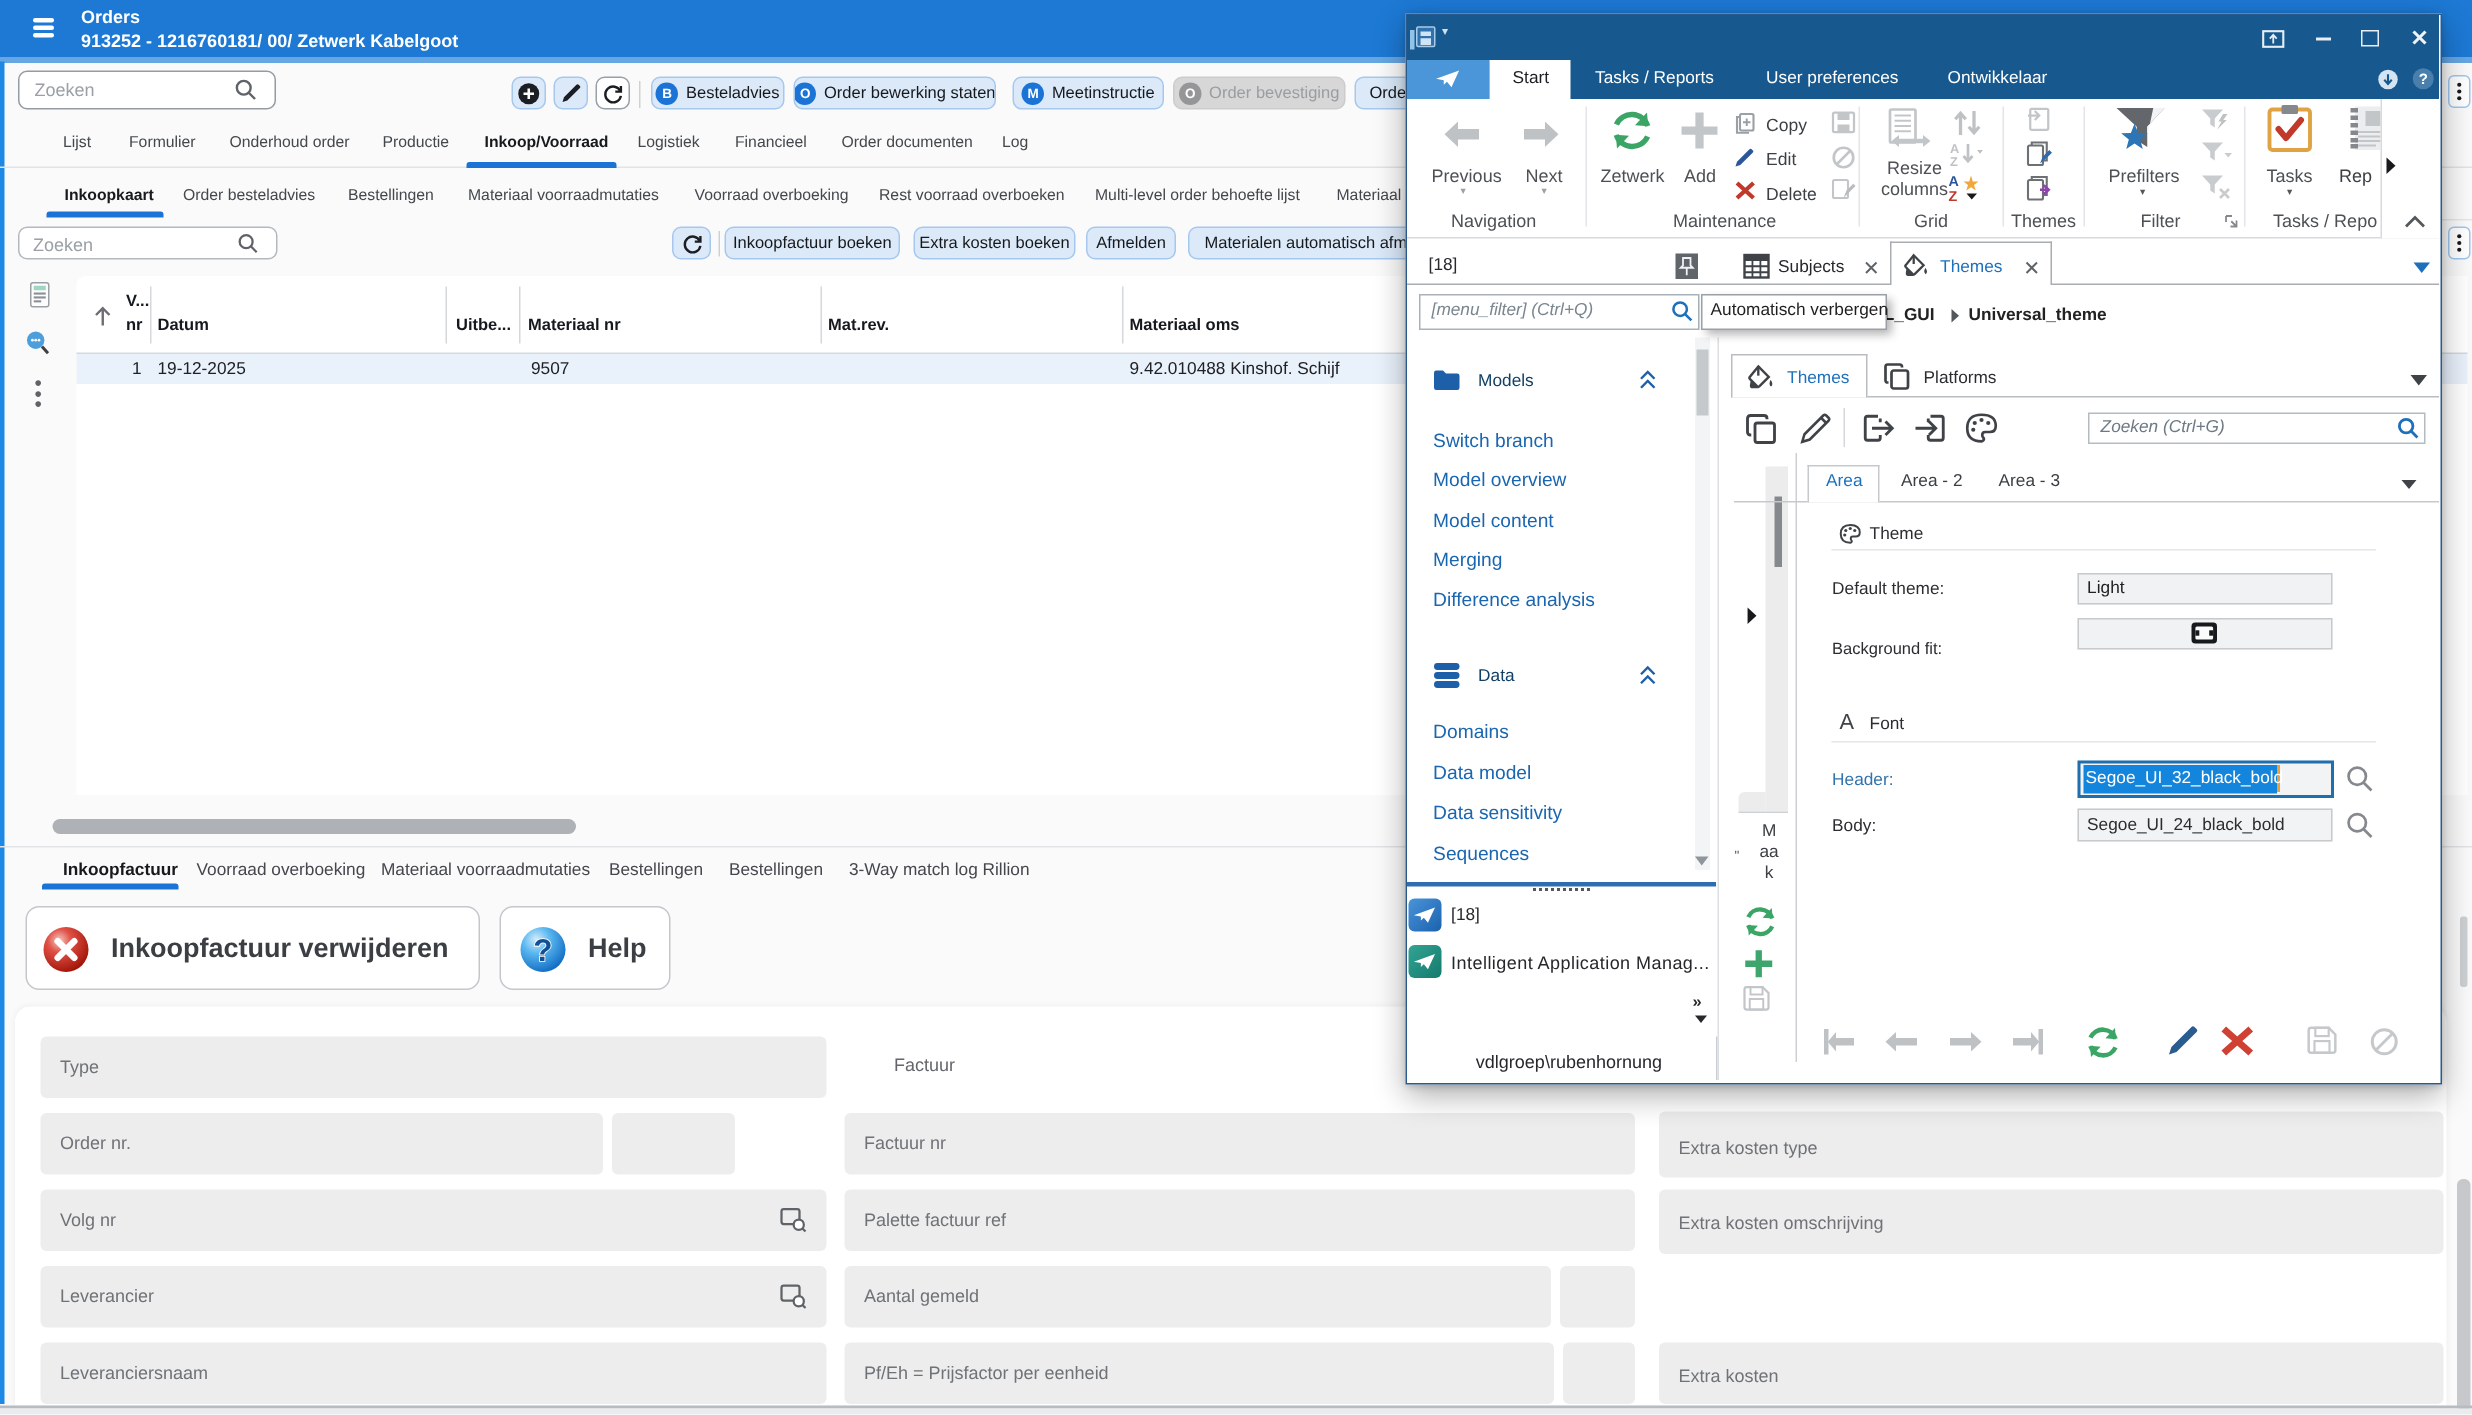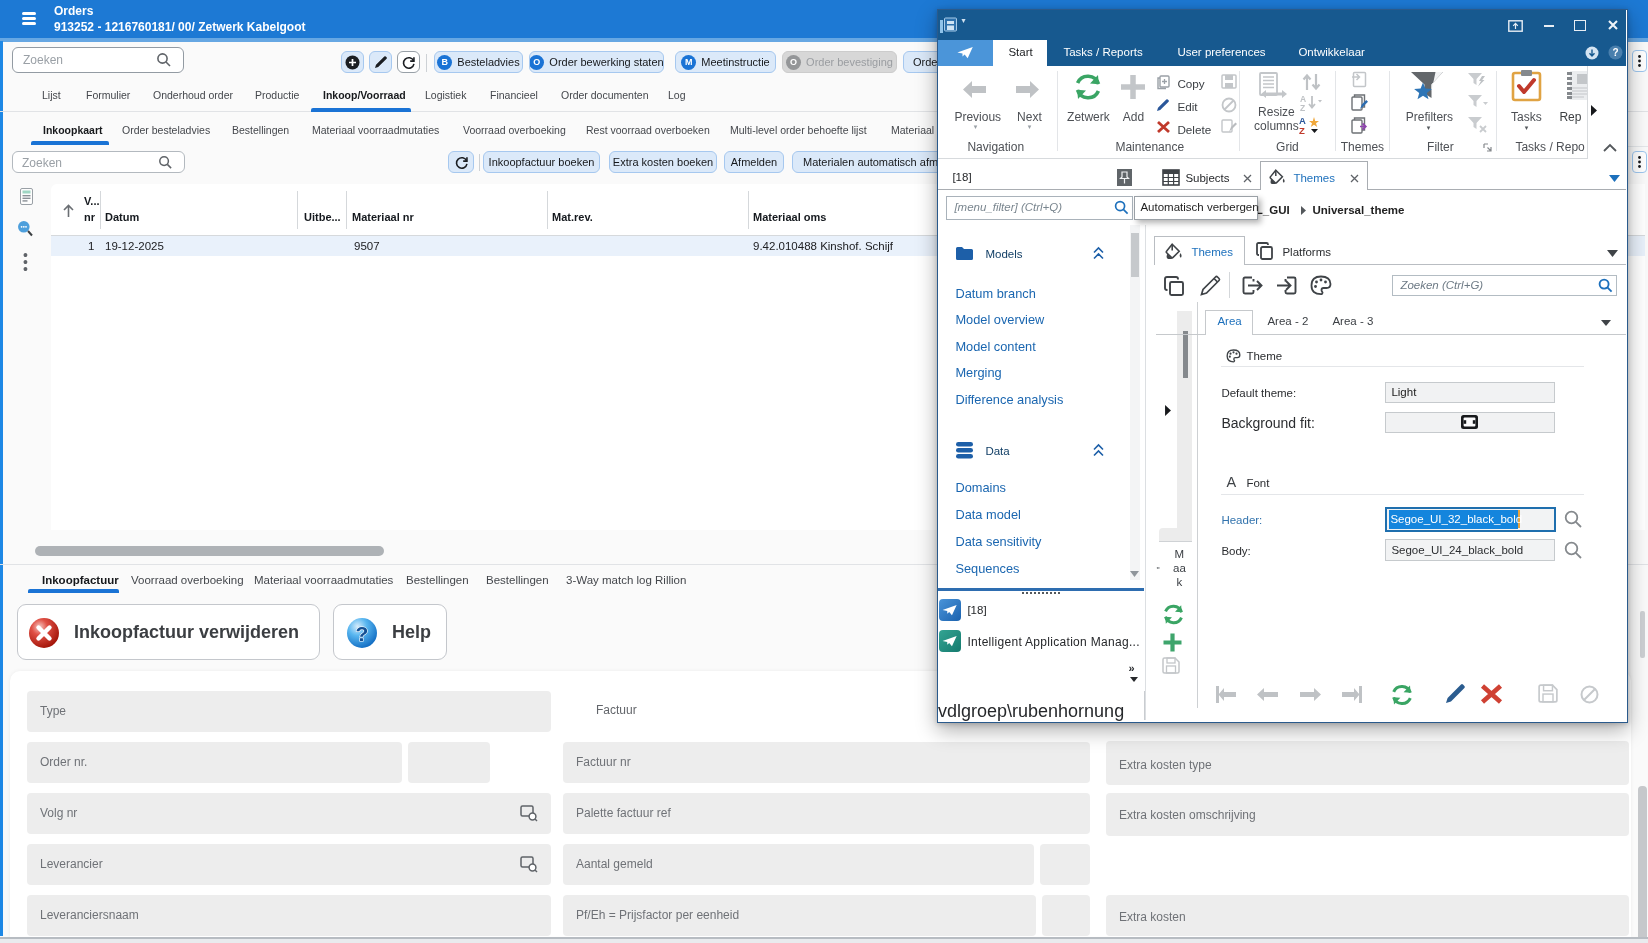--- a/index.html
+++ b/index.html
@@ -472,21 +472,21 @@
 <div class="ab" style="left:1135px;top:197px;width:124px;height:24px;background:#fff;border:1px solid #9aa0a6;box-shadow:3px 3px 6px rgba(0,0,0,.3);z-index:3"></div>
 <div class="ab" style="left:1141px;top:202px;font-size:11.5px;color:#1f1f1f;z-index:4">Automatisch verbergen</div>
 
 <svg style="left:956px;top:247px" width="19" height="15" viewBox="0 0 19 15">
         <path d="M1 2.5 Q1 1 2.5 1 L7 1 L9 3 L16.5 3 Q18 3 18 4.5 L18 12.5 Q18 14 16.5 14 L2.5 14 Q1 14 1 12.5 Z" fill="#1d5fa8"></path>
       </svg>
 <div class="ab" style="left:986px;top:249px;font-size:11.5px;font-weight:normal;color:#123f66">Models</div>
 <svg style="left:1094px;top:248px" width="11" height="13" viewBox="0 0 11 13">
         <path d="M1 5.5 L5.5 1 L10 5.5 M1 11.5 L5.5 7 L10 11.5" fill="none" stroke="#1d5fa8" stroke-width="1.6"></path>
       </svg>
-<div class="mlink" style="left:956px;top:287px">Datum branch</div>
+<div class="mlink" style="left:956px;top:287px">Switch branch</div>
 <div class="mlink" style="left:956px;top:313px">Model overview</div>
 <div class="mlink" style="left:956px;top:340px">Model content</div>
 <div class="mlink" style="left:956px;top:366px">Merging</div>
 <div class="mlink" style="left:956px;top:393px">Difference analysis</div>
 <svg style="left:956px;top:443px" width="19" height="17" viewBox="0 0 19 17">
         <rect x="1" y="0" width="17" height="4.6" rx="2.3" fill="#1d5fa8"></rect>
         <rect x="1" y="6" width="17" height="4.6" rx="2.3" fill="#1d5fa8"></rect>
         <rect x="1" y="12" width="17" height="4.6" rx="2.3" fill="#1d5fa8"></rect>
       </svg>
 <div class="ab" style="left:986px;top:446px;font-size:11.5px;font-weight:normal;color:#123f66">Data</div>
@@ -513,21 +513,21 @@
 <div class="ab" style="left:968px;top:605px;font-size:11.5px;color:#26282b">[18]</div>
 <div class="ab" style="left:940px;top:631px;width:22px;height:22px;border-radius:4px;background:linear-gradient(135deg,#33a493,#157a6e)"></div>
 <svg style="left:943px;top:637px" width="16" height="11" viewBox="0 0 19 14">
         <path d="M0 6.5 L18 0 L12 13 L8.5 8.8 L6 11 L6 7.6 Z" fill="#fff"></path>
       </svg>
 <div class="ab" style="left:968px;top:636px;font-size:12px;color:#26282b;letter-spacing:.3px">Intelligent Application Manag...</div>
 <div class="ab" style="left:1129px;top:663px;font-size:11px;font-weight:bold;color:#26282b">»</div>
 <svg style="left:1131px;top:678px" width="8" height="5" viewBox="0 0 8 5">
         <path d="M0 0 L8 0 L4 5 Z" fill="#26282b"></path>
       </svg>
-<div class="ab" style="left:938.6px;top:702px;width:170px;text-align:left;font-size:18px;color:#26282b">vdlgroep\rubenhornung</div>
+<div class="ab" style="left:938.6px;top:702px;width:170px;text-align:right;font-size:12px;color:#26282b">vdlgroep\rubenhornung</div>
 <div class="ab" style="left:1145px;top:692px;width:1px;height:29px;background:#c9ccd0"></div>
 
 <div class="ab" style="left:1146px;top:226px;width:1px;height:495px;background:#dcdfe2"></div>
 <div class="ab" style="left:1197.5px;top:303px;width:1px;height:406px;background:#cdd0d3"></div>
 <div class="ab" style="left:1177.5px;top:312px;width:15.5px;height:230px;background:#ececec"></div>
       <div class="ab" style="left:1160px;top:529px;width:18px;height:13px;background:#ececec;border-radius:4px 0 0 0"></div>
       <div class="ab" style="left:1159.5px;top:542px;width:33.5px;height:1px;background:#cfd2d5"></div>
 <div class="ab" style="left:1184px;top:332px;width:5px;height:47px;background:#85898d"></div>
 <svg style="left:1165px;top:406px" width="8" height="11" viewBox="0 0 9 13">
         <path d="M1 0 L8 6.5 L1 13 Z" fill="#17191c"></path>
@@ -612,21 +612,21 @@
         <circle cx="6.5" cy="7" r="1.6" fill="#3f4347"></circle>
         <circle cx="11" cy="5" r="1.6" fill="#3f4347"></circle>
         <circle cx="15.5" cy="7" r="1.6" fill="#3f4347"></circle>
         <circle cx="5.5" cy="11.5" r="1.6" fill="#3f4347"></circle>
       </svg>
 <div class="ab" style="left:1247px;top:351px;font-size:11.5px;color:#2b2d30">Theme</div>
 <div class="ab" style="left:1222px;top:367px;width:363px;height:1px;background:#e4e6e9"></div>
 <div class="ab" style="left:1222px;top:388px;font-size:11.5px;color:#2b2d30">Default theme:</div>
 <div class="ab" style="left:1386px;top:382.5px;width:170px;height:21px;background:#f1f2f3;border:1px solid #c6cacd"></div>
 <div class="ab" style="left:1392px;top:387px;font-size:11.5px;color:#222">Light</div>
-<div class="ab" style="left:1222px;top:416px;font-size:14px;color:#2b2d30">Background fit:</div>
+<div class="ab" style="left:1222px;top:428px;font-size:11px;color:#2b2d30">Background fit:</div>
 <div class="ab" style="left:1386px;top:412.5px;width:170px;height:21px;background:#f1f2f3;border:1px solid #c6cacd"></div>
 <svg style="left:1462px;top:416px" width="17" height="14" viewBox="0 0 17 14">
         <rect x="0" y="0" width="17" height="14" rx="2.5" fill="#17191c"></rect>
         <rect x="2.6" y="2.6" width="11.8" height="8.8" rx="1" fill="#fbfbfc"></rect>
         <rect x="2.6" y="5.2" width="2.6" height="3.6" fill="#17191c"></rect>
         <rect x="11.8" y="5.2" width="2.6" height="3.6" fill="#17191c"></rect>
       </svg>
 
 <div class="ab" style="left:1227px;top:475px;font-size:14.5px;color:#3f4347">A</div>
 <div class="ab" style="left:1247px;top:478px;font-size:11.5px;color:#2b2d30">Font</div>

